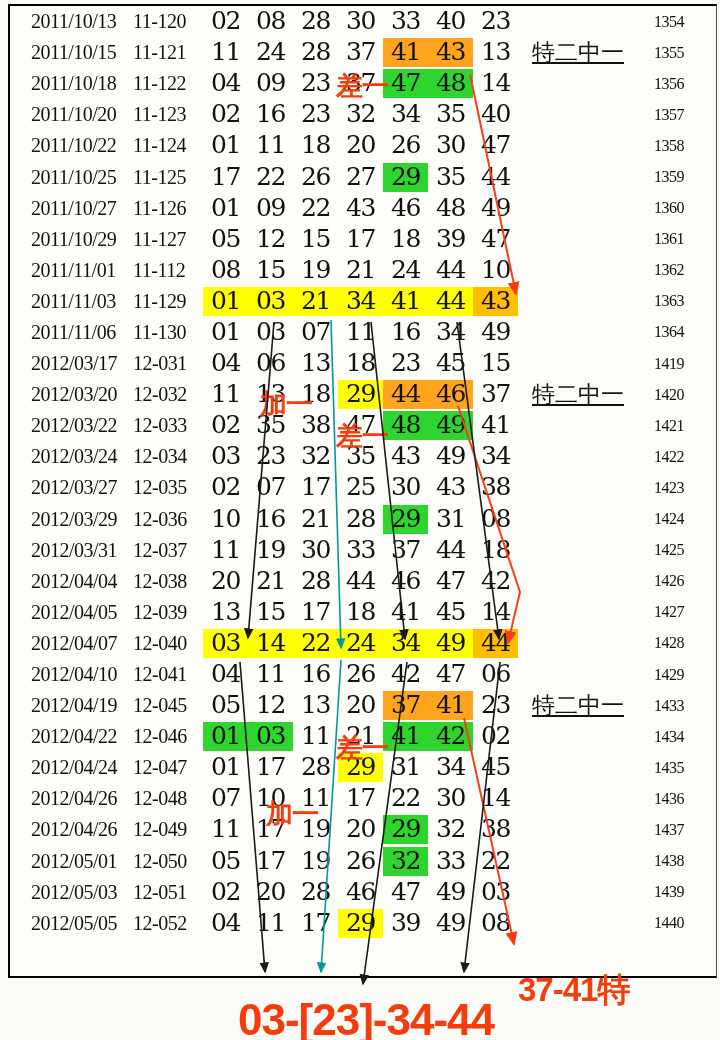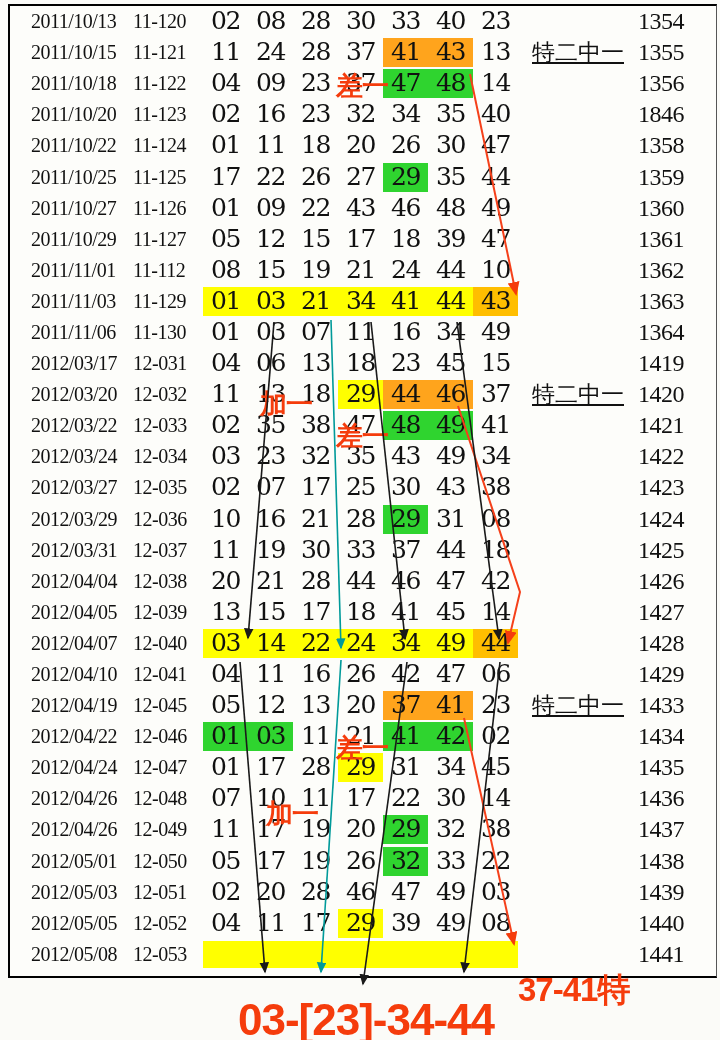--- a/index.html
+++ b/index.html
@@ -7,21 +7,21 @@
        font-family:"Liberation Serif", serif;color:#111;}
   .frame{position:absolute;left:8px;top:4px;width:709px;height:974px;
          border:2px solid #000;border-right:1px solid #555;background:#fdfdfa;box-sizing:border-box;}
   #rows{position:absolute;left:5px;top:6px;width:712px;}
   .row{display:grid;grid-template-columns:128px 70px repeat(7,45px) 14px 104px 50px;
        height:31.1px;align-items:center;}
   .date{padding-left:26px;font-size:20px;letter-spacing:-0.5px;}
   .issue{font-size:20px;letter-spacing:-0.5px;}
   .num{font-family:"DejaVu Serif", serif;font-size:25px;letter-spacing:-1.5px;
        text-align:center;height:29px;line-height:28px;}
-  .seq{text-align:right;font-size:24px;letter-spacing:-0.5px;padding-right:2px;}
+  .seq{text-align:right;font-size:16px;letter-spacing:-0.5px;padding-right:2px;}
   .note{font-size:23px;white-space:nowrap;letter-spacing:0px;text-decoration:underline;}
   .hl-y{background:var(--yellow);}
   .hl-o{background:var(--orange);}
   .hl-g{background:var(--green);}
   .hl-ol{background:var(--orangeLight);}
   .band .num{height:27px;}
   .red-note{position:absolute;color:var(--red);font-size:27px;font-weight:bold;
             white-space:nowrap;letter-spacing:-1px;text-align:right;}
   .bottom-note{position:absolute;color:var(--red);font-weight:bold;
                font-family:"Liberation Sans", sans-serif;white-space:nowrap;}
@@ -81,21 +81,21 @@
       <div class="issue">11-123</div>
       <div class="num">02</div>
       <div class="num">16</div>
       <div class="num">23</div>
       <div class="num">32</div>
       <div class="num">34</div>
       <div class="num">35</div>
       <div class="num">40</div>
       <div class=""></div>
       <div class="note"></div>
-      <div class="seq">1846</div>
+      <div class="seq">1357</div>
     </div>
     <div class="row">
       <div class="date">2011/10/22</div>
       <div class="issue">11-124</div>
       <div class="num">01</div>
       <div class="num">11</div>
       <div class="num">18</div>
       <div class="num">20</div>
       <div class="num">26</div>
       <div class="num">30</div>
@@ -446,34 +446,20 @@
       <div class="num">04</div>
       <div class="num">11</div>
       <div class="num">17</div>
       <div class="num hl-y">29</div>
       <div class="num">39</div>
       <div class="num">49</div>
       <div class="num">08</div>
       <div class=""></div>
       <div class="note"></div>
       <div class="seq">1440</div>
-    </div>
-    <div class="row band">
-      <div class="date">2012/05/08</div>
-      <div class="issue">12-053</div>
-      <div class="num hl-y"></div>
-      <div class="num hl-y"></div>
-      <div class="num hl-y"></div>
-      <div class="num hl-y"></div>
-      <div class="num hl-y"></div>
-      <div class="num hl-y"></div>
-      <div class="num hl-y"></div>
-      <div class=""></div>
-      <div class="note"></div>
-      <div class="seq">1441</div>
     </div>
   </div>
 
 <div id="red-notes">
     <div class="red-note" style="left: 336px; top: 68px;">差一</div>
     <div class="red-note" style="left: 260px; top: 386px;">加一</div>
     <div class="red-note" style="left: 336px; top: 418px;">差一</div>
     <div class="red-note" style="left: 336px; top: 730px;">差一</div>
     <div class="red-note" style="left: 266px; top: 796px;">加一</div>
   </div>

